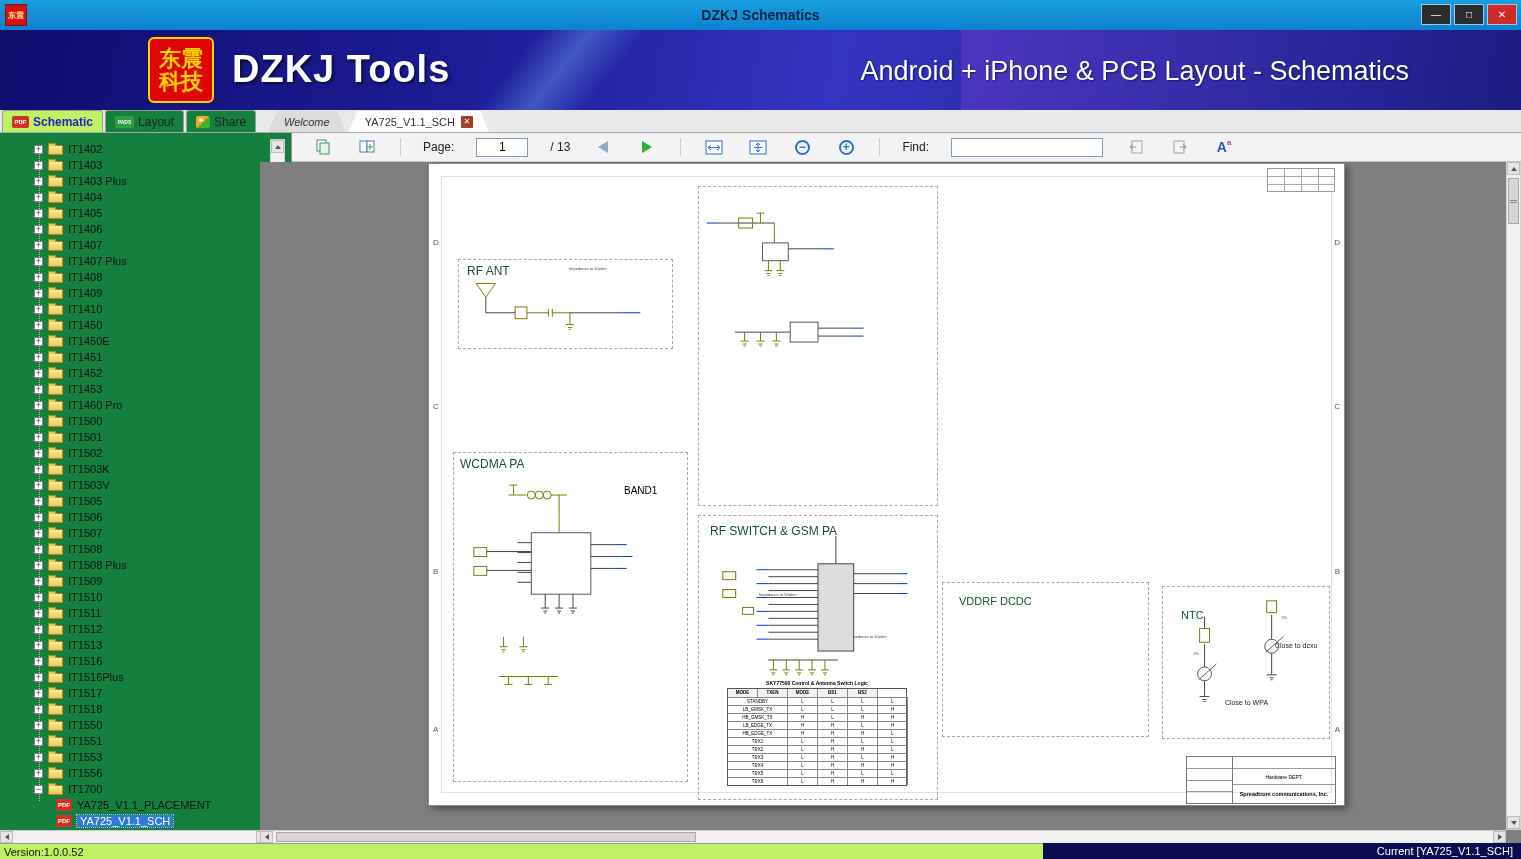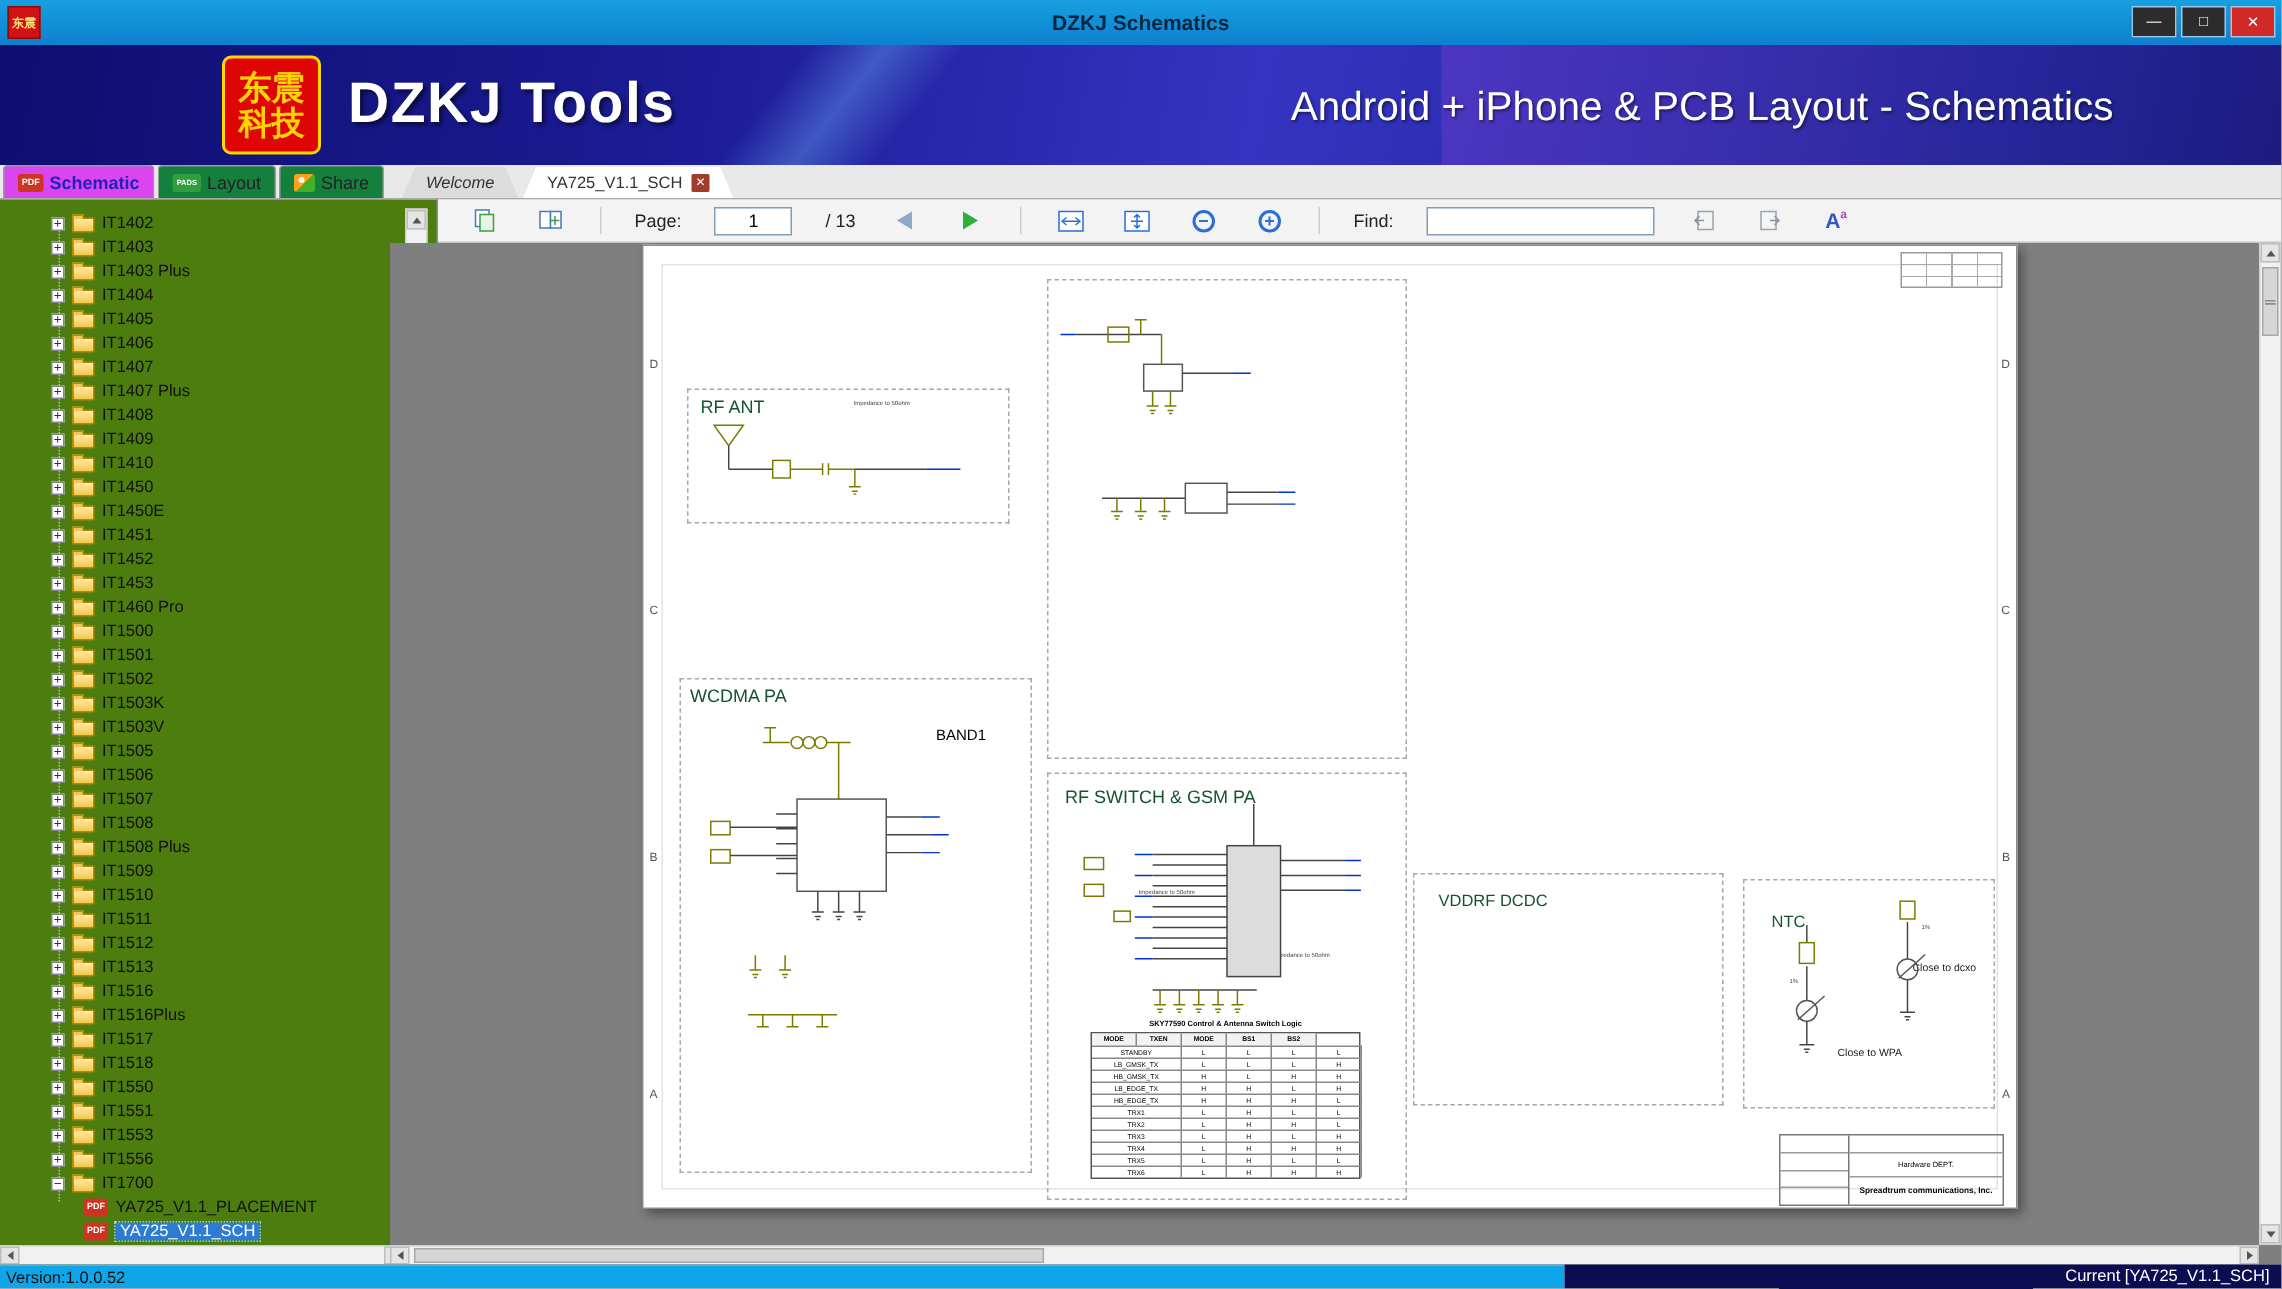--- a/index.html
+++ b/index.html
@@ -21,21 +21,21 @@
   .banner::after{content:"";position:absolute;right:0;top:0;width:560px;height:100%;background:linear-gradient(100deg,rgba(150,70,220,.28),rgba(70,70,230,.12) 70%,transparent)}
   .logo{position:absolute;left:148px;top:7px;width:66px;height:66px;background:#e00505;border:2px solid #ffd400;border-radius:6px;display:flex;flex-direction:column;align-items:center;justify-content:center;line-height:1.05;z-index:2}
   .logo span{color:#ffd400;font-size:22px;font-weight:bold}
   .brand{position:absolute;left:232px;top:18px;font-size:38px;font-weight:bold;color:#fff;letter-spacing:1px;text-shadow:2px 2px 3px rgba(0,0,0,.55);z-index:2}
   .tagline{position:absolute;right:112px;top:26px;font-size:27px;color:#fff;text-shadow:1px 1px 2px rgba(0,0,0,.5);z-index:2}
 
   
   .tabbar{position:absolute;top:110px;left:0;right:0;height:23px;background:#e9e9e9;border-bottom:1px solid #a8a8a8}
   .tool-tabs{position:absolute;left:2px;bottom:0;display:flex;gap:2px}
   .tool-tab{height:22px;display:flex;align-items:center;gap:4px;padding:0 9px;font-size:12px;background:#15803d;border:1px solid #9a9a9a;border-bottom:none;border-radius:3px 3px 0 0;color:#222;cursor:default}
-  .tool-tab.active{background:#d946ef;color:#2222bb;font-weight:bold}
+  .tool-tab.active{background:#bef264;color:#2222bb;font-weight:bold}
   .ic-pdf{width:17px;height:12px;background:#cf3322;border-radius:2px;color:#fff;font-size:6px;font-weight:bold;display:flex;align-items:center;justify-content:center}
   .ic-pdf::before{content:"PDF"}
   .ic-pads{width:19px;height:12px;background:#2f9e3f;border-radius:2px;color:#fff;font-size:5px;font-weight:bold;display:flex;align-items:center;justify-content:center}
   .ic-pads::before{content:"PADS"}
   .ic-share{width:14px;height:12px;border-radius:2px;background:linear-gradient(135deg,#ffa21a 0 50%,#43b02a 50% 100%);position:relative}
   .ic-share::before{content:"";position:absolute;left:3px;top:2px;width:4px;height:4px;border-radius:50%;background:#fff}
   .doc-tabs{position:absolute;left:268px;bottom:0;display:flex;gap:3px}
   .doc-tab{height:21px;display:flex;align-items:center;gap:6px;padding:0 16px;font-size:11px;background:#dcdcdc;color:#333;clip-path:polygon(9px 0,calc(100% - 9px) 0,100% 100%,0 100%);cursor:default}
   .doc-tab .dt-label{font-family:Liberation Sans, sans-serif;font-style:italic}
   .doc-tab.active{background:#fff}
@@ -51,21 +51,21 @@
   .find-input{width:152px;height:19px;border:1px solid #7f9db9;font-size:12px;padding:0 3px;background:#fff}
   .tri{width:0;height:0;display:inline-block}
   .nav-prev{border-top:6px solid transparent;border-bottom:6px solid transparent;border-right:10px solid #8fa8c8}
   .nav-next{border-top:6px solid transparent;border-bottom:6px solid transparent;border-left:10px solid #2fae3a}
   .zoom-circle{width:15px;height:15px;border:2px solid #2a6fd6;border-radius:50%;color:#2a6fd6;font-size:12px;font-weight:bold;display:flex;align-items:center;justify-content:center;line-height:1}
   .font-az{color:#3355cc;font-weight:bold;font-size:14px;position:relative}
   .font-az::before{content:"A"}
   .font-az::after{content:"a";font-size:8px;color:#b040c0;position:relative;top:-5px}
 
   
-  .sidebar{position:absolute;top:133px;left:0;width:292px;bottom:16px;background:#4d7c0f;border-right:1px solid #8f8f8f;overflow:hidden}
+  .sidebar{position:absolute;top:133px;left:0;width:292px;bottom:16px;background:#15803d;border-right:1px solid #8f8f8f;overflow:hidden}
   .tree{position:absolute;top:8px;left:0;right:24px;bottom:14px;font-size:11px;color:#111}
   .tree-guide{position:absolute;left:39px;top:4px;bottom:28px;border-left:1px dotted #b8b8b8}
   .tree-row{height:16px;display:flex;align-items:center;gap:5px;padding-left:34px;white-space:nowrap;position:relative;z-index:1}
   .tree-row.child{padding-left:56px}
   .expander{width:9px;height:9px;border:1px solid #848484;background:#fff;font-size:9px;line-height:7px;text-align:center;color:#333;flex:0 0 9px}
   .expander.plus::before{content:"+"}
   .expander.minus::before{content:"−"}
   .folder-icon{width:15px;height:10px;background:linear-gradient(#ffe9a8,#f5c64e);border:1px solid #b8860b;border-radius:1px;position:relative;flex:0 0 15px;margin-top:2px}
   .folder-icon::before{content:"";position:absolute;top:-3px;left:-1px;width:6px;height:2px;background:#f5c64e;border:1px solid #b8860b;border-bottom:none}
   .pdf-file{width:16px;height:12px;background:#cf3322;border-radius:2px;color:#fff;font-size:6px;font-weight:bold;display:flex;align-items:center;justify-content:center;flex:0 0 16px}
@@ -113,21 +113,21 @@
   .tb-left{width:46px;border-right:1px solid #777;display:flex;flex-direction:column}
   .tb-left div{flex:1;border-bottom:1px solid #999}
   .tb-left div:last-child{border-bottom:none}
   .tb-right{flex:1;display:flex;flex-direction:column}
   .tb-r1{height:12px;border-bottom:1px solid #999}
   .tb-r2{height:16px;border-bottom:1px solid #999;display:flex;align-items:center;justify-content:center}
   .tb-r3{flex:1;display:flex;align-items:center;justify-content:center;font-weight:bold;font-size:5.5px}
 
   
   .statusbar{position:absolute;left:0;right:0;bottom:0;height:16px;display:flex;font-size:11px}
-  .status-left{flex:1;background:#0ea5e9;border-top:1px solid #9a9a9a;color:#111;padding-left:4px;display:flex;align-items:center}
+  .status-left{flex:1;background:#bef264;border-top:1px solid #9a9a9a;color:#111;padding-left:4px;display:flex;align-items:center}
   .status-right{width:478px;background:#0c0c52;color:#fff;display:flex;align-items:center;justify-content:flex-end;padding-right:8px}
 </style>
 </head>
 <body>
 
 <div class="window">
 
   <div class="titlebar">
     <div class="app-icon">东震</div>
     <div class="title-text">DZKJ Schematics</div>

